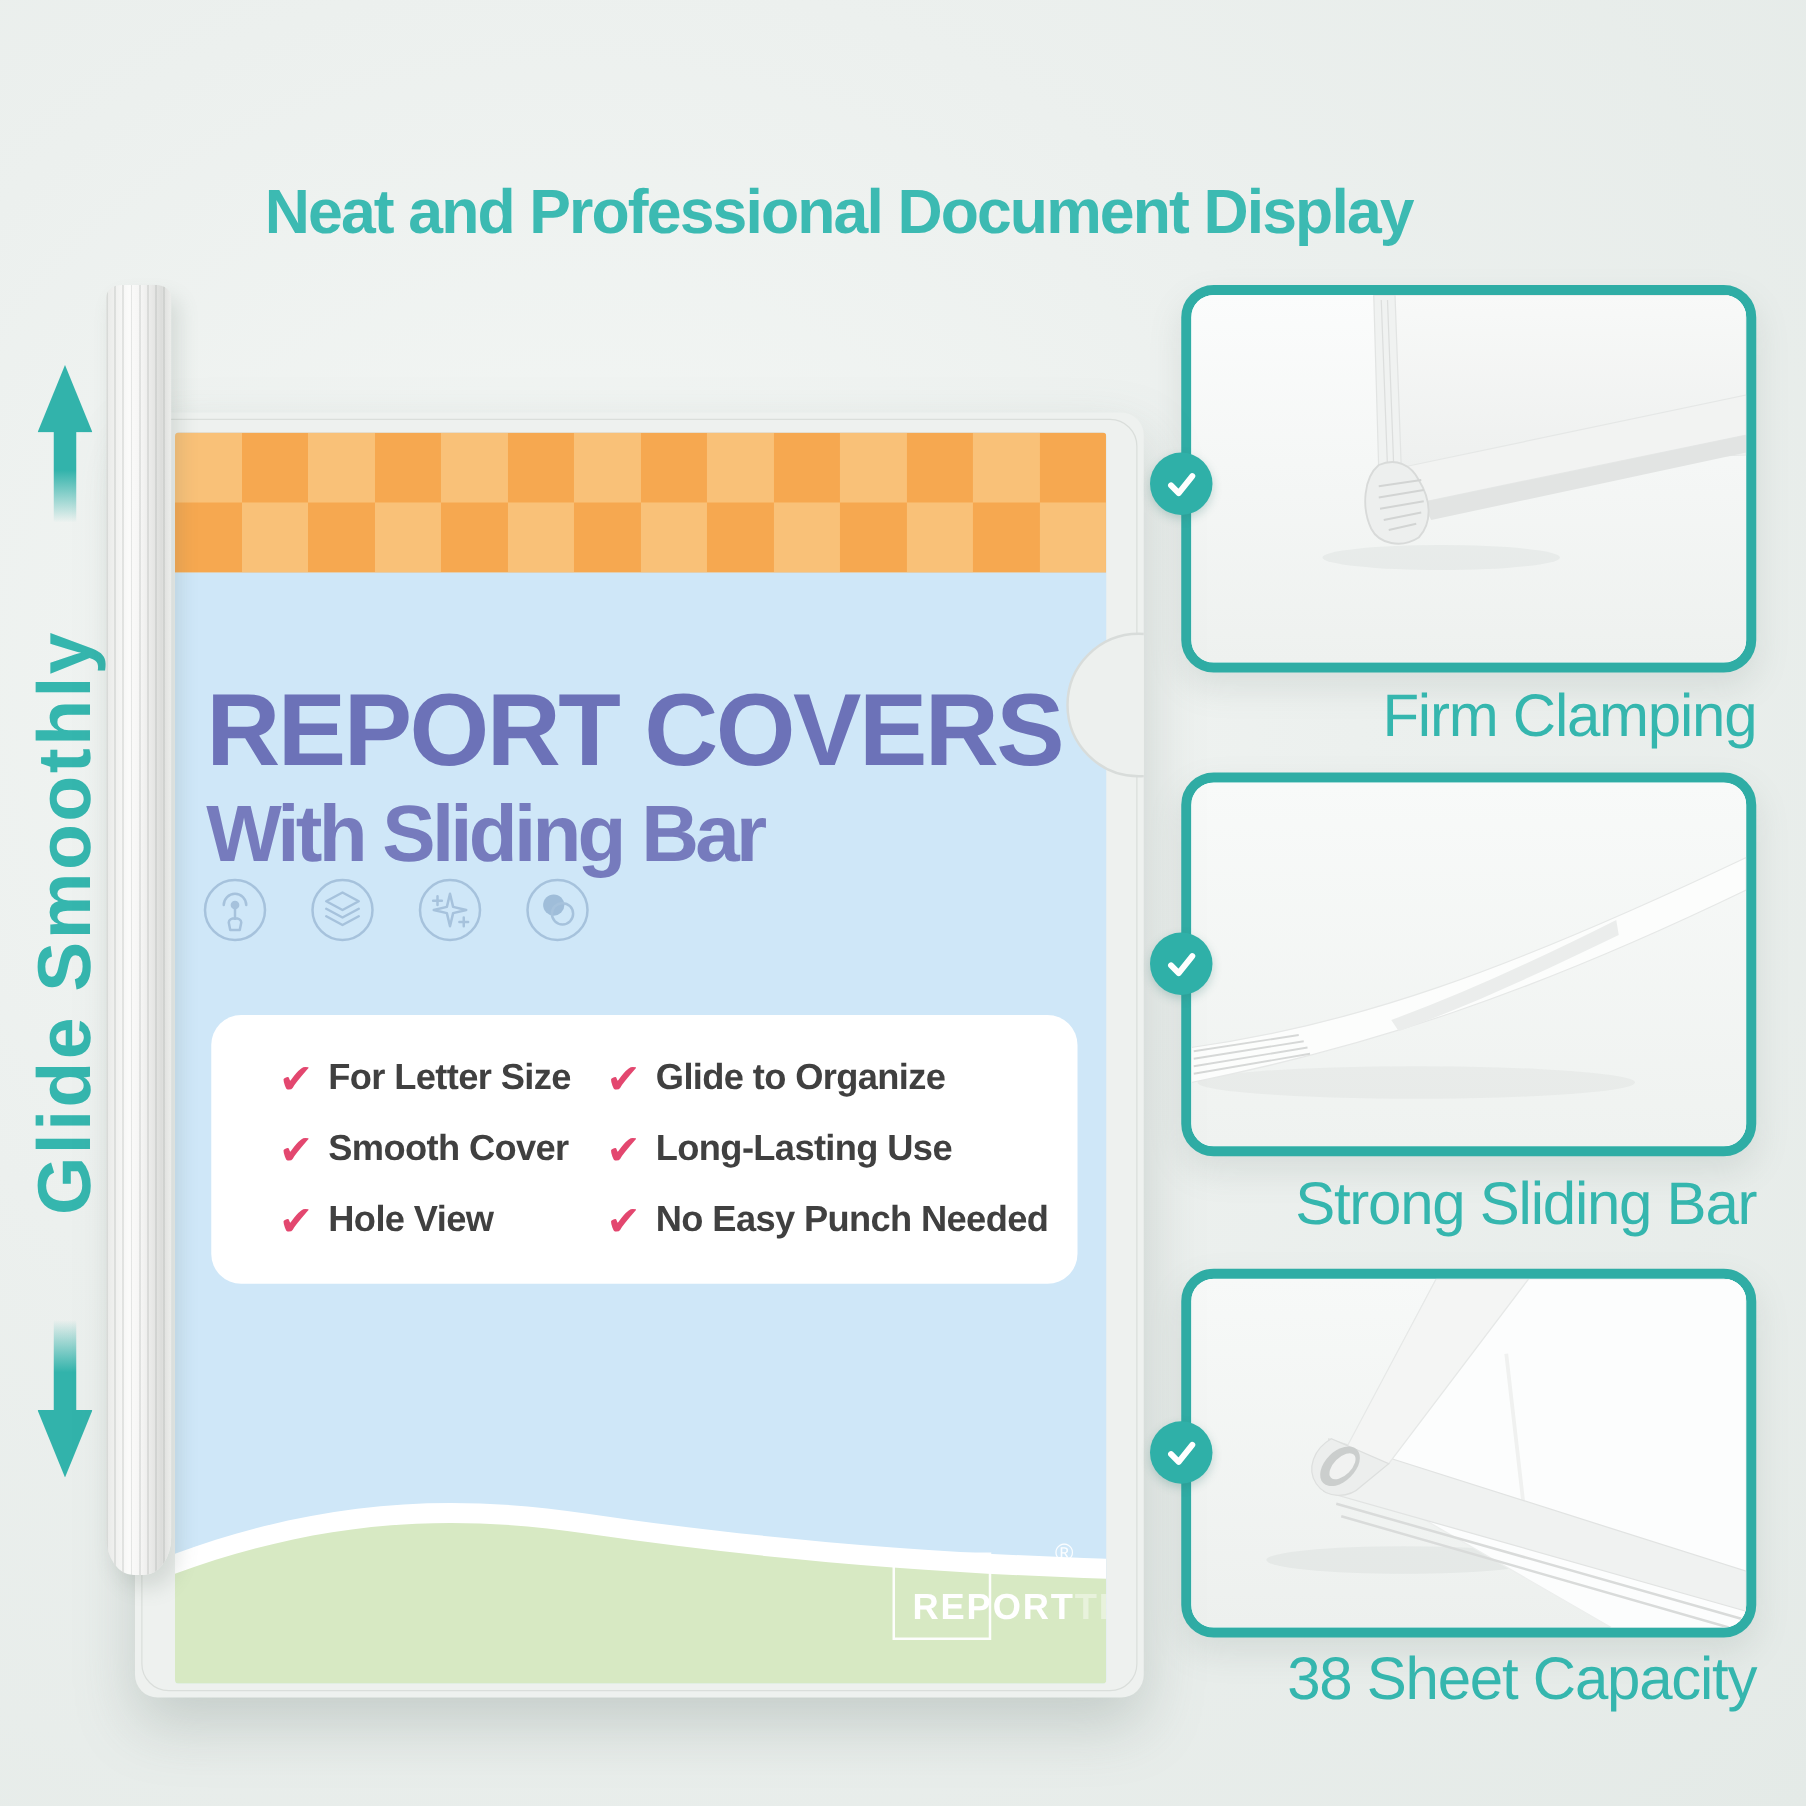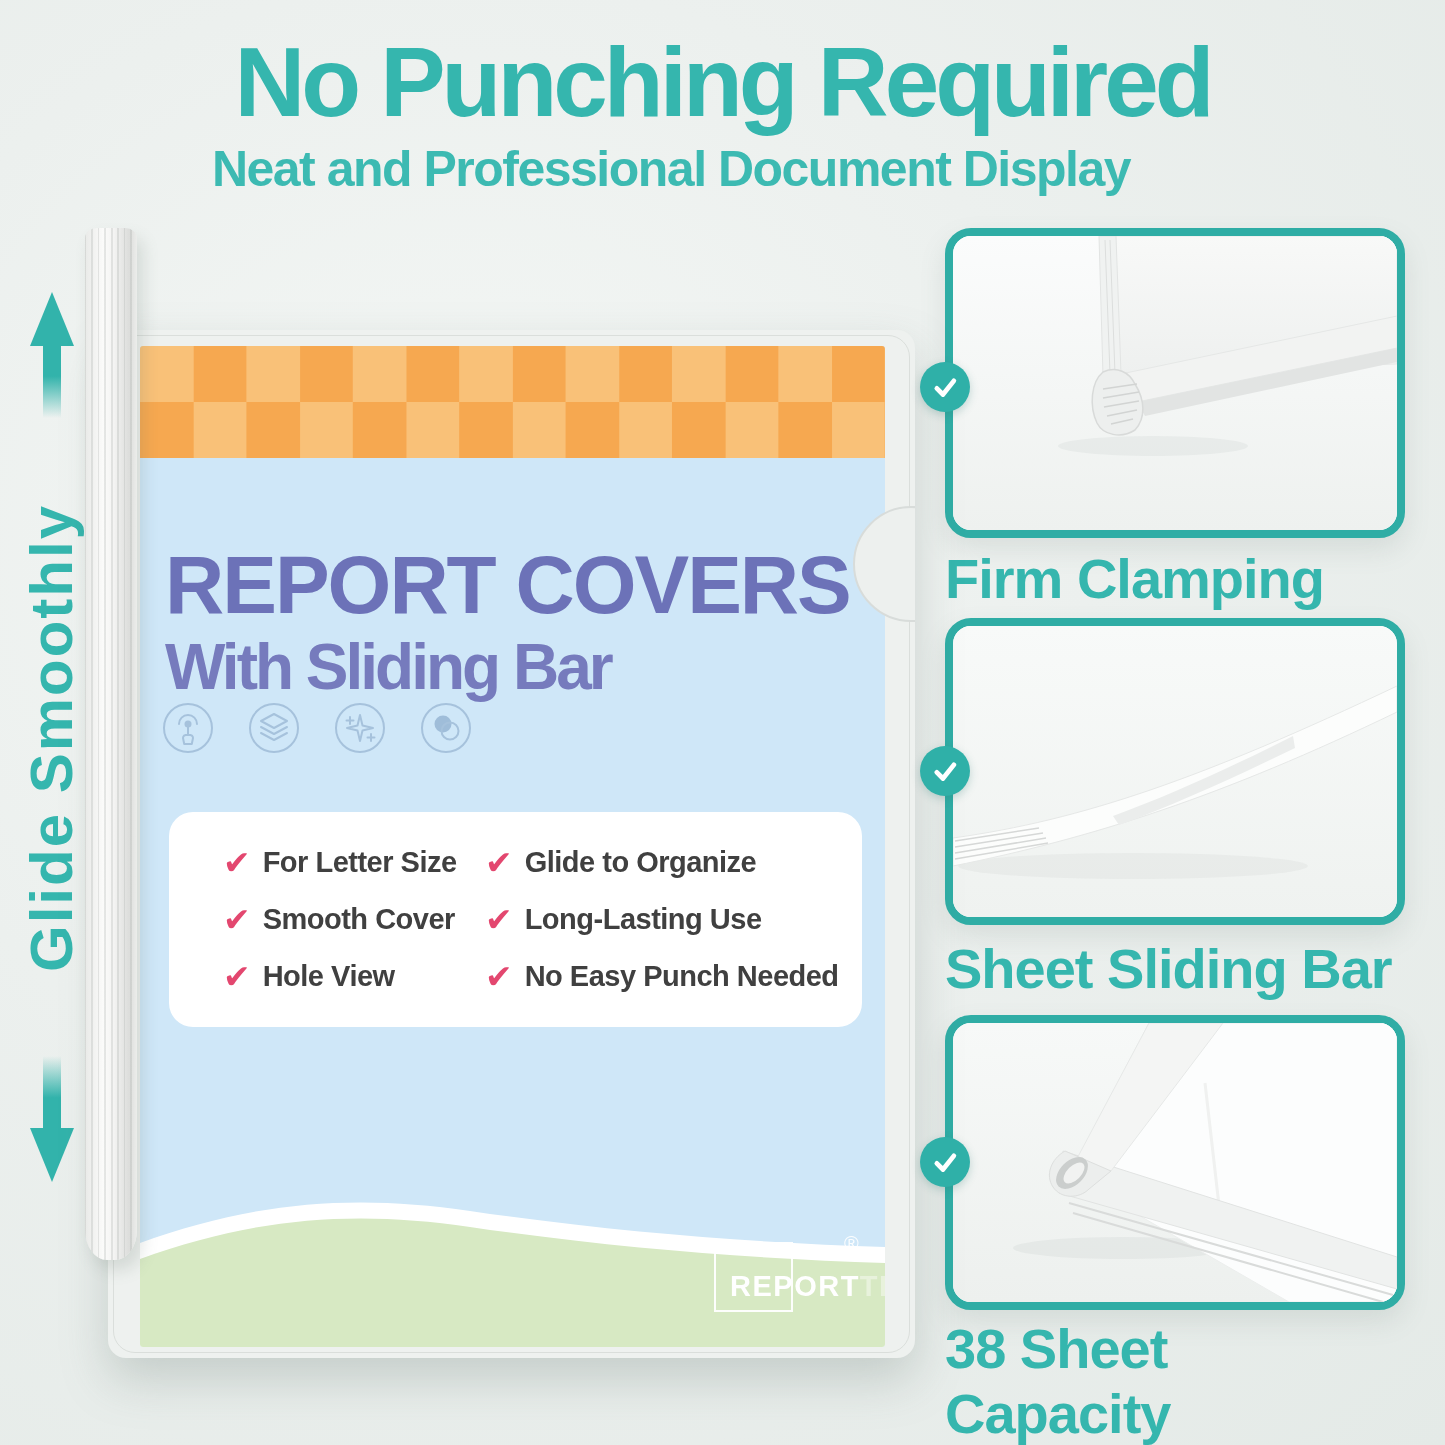--- a/index.html
+++ b/index.html
@@ -96,31 +96,30 @@
   .panel svg{display:block;width:100%;height:100%;}
   .panel-1{top:228px;height:310px;}
   .panel-2{top:618px;height:307px;}
   .panel-3{top:1015px;height:295px;}
   .badge{
     left:920px;width:50px;height:50px;border-radius:50%;background:#2fb0a8;z-index:6;
     display:flex;align-items:center;justify-content:center;box-shadow:0 3px 8px rgba(40,120,112,.25);
   }
   .badge-1{top:362px;} .badge-2{top:746px;} .badge-3{top:1137px;}
   .panel-caption{
-    left:945px;width:460px;text-align:left;font-size:56px;font-weight:bold;
+    left:945px;width:460px;text-align:right;font-size:48px;font-weight:normal;
     letter-spacing:-1px;color:#35b6ae;
   }
   .caption-1{top:546px;} .caption-2{top:936px;} .caption-3{top:1316px;}
 </style>
 </head>
 <body>
 
 <div class="stage">
 
-  <div class="abs main-title">No Punching Required</div>
   <div class="abs main-subtitle">Neat and Professional Document Display</div>
 
   <div class="abs arrow-head-up"></div>
   <div class="abs arrow-shaft-up"></div>
   <div class="abs glide-label">Glide Smoothly</div>
   <div class="abs arrow-shaft-down"></div>
   <div class="abs arrow-head-down"></div>
 
   <div class="abs sliding-bar"></div>
 
@@ -254,21 +253,21 @@
       <path d="M0,212 C130,194 250,152 444,60 L444,86 C270,170 140,212 0,240 Z" fill="#fcfdfc" stroke="#e6e8e7"></path>
       <path d="M160,190 C220,168 280,140 340,110 L342,122 C284,150 224,178 166,199 Z" fill="#ebedec"></path>
       <path d="M2,215 L86,202 M2,221 L90,207 M2,227 L93,212 M2,233 L95,217" stroke="#d6d8d7" stroke-width="1.5" fill="none"></path>
     </svg>
   </div>
   <div class="abs badge badge-2">
     <svg width="34" height="34" viewBox="0 0 50 50" fill="none">
       <polyline points="13,27 22,36 38,16" stroke="#ffffff" stroke-width="7" stroke-linecap="round" stroke-linejoin="round"></polyline>
     </svg>
   </div>
-  <div class="abs panel-caption caption-2">Sheet Sliding Bar</div>
+  <div class="abs panel-caption caption-2">Strong Sliding Bar</div>
 
   <div class="abs panel panel-3">
     <svg viewBox="0 0 444 279" preserveAspectRatio="none">
       <defs>
         <linearGradient id="p3bg" x1="0" y1="0" x2="0" y2="1">
             <stop offset="0" stop-color="#f7f9f8"></stop>
             <stop offset="1" stop-color="#edf0ee"></stop>
           </linearGradient>
       </defs>
       <rect width="444" height="279" fill="url(#p3bg)"></rect>

